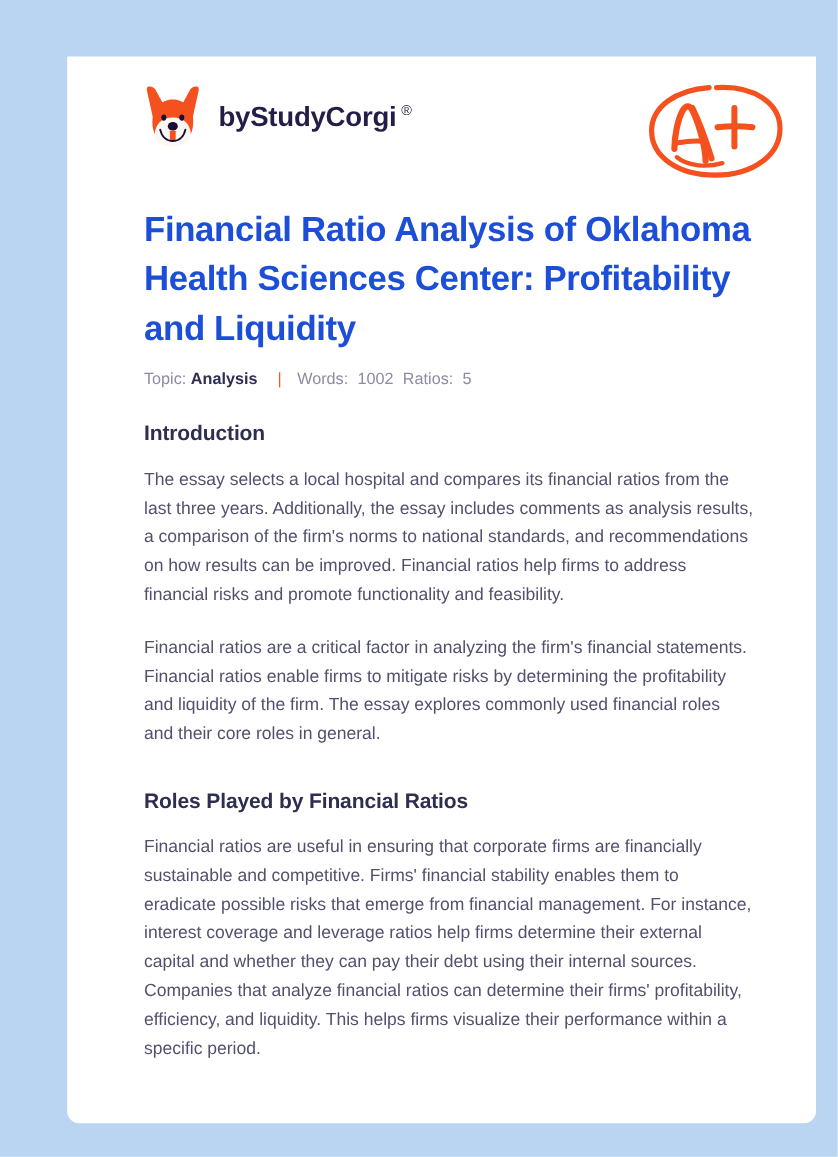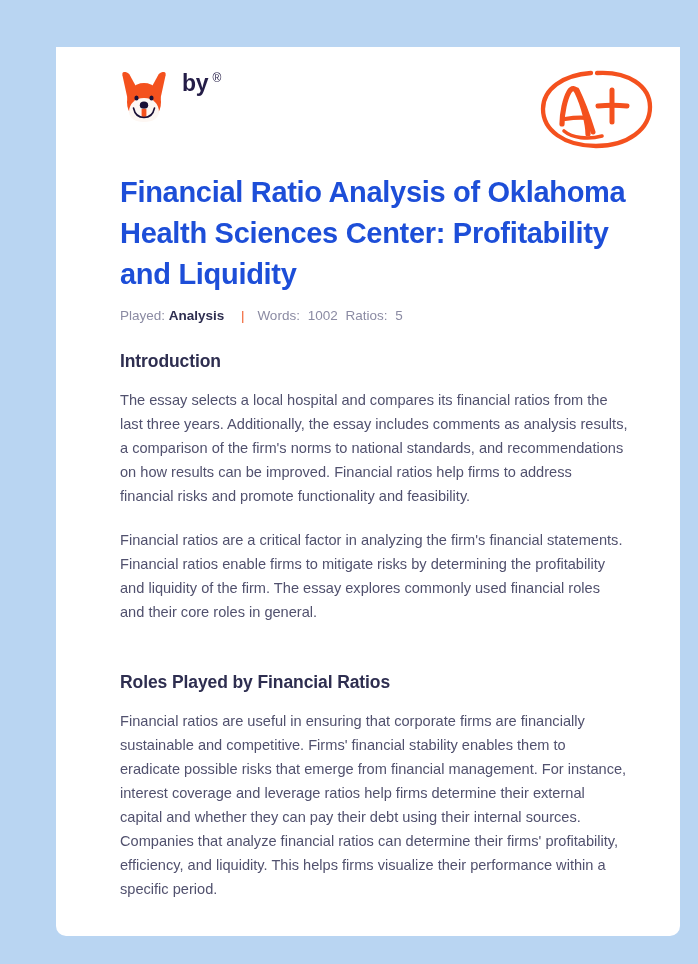--- a/index.html
+++ b/index.html
@@ -32,20 +32,21 @@
     left: 64px;
     top: 19px;
     right: 24px;
     height: 92px;
   }
   .brand {
     position: absolute;
     left: 0;
     top: 4px;
     display: flex;
+    align-items: center;
     gap: 14px;
   }
   .brand-logo {
     width: 48px;
     height: 54px;
     display: block;
   }
   .brand-text {
     font-size: 23px;
     font-weight: bold;
@@ -106,21 +107,21 @@
   }
   .meta-words { margin-right: 4px; margin-top: 40px; }
 
   .section-heading {
     font-size: 17.5px;
     font-weight: bold;
     color: #2e2e50;
     margin: 0 0 16px 0;
     letter-spacing: -0.1px;
   }
-  .section-heading.spaced { margin-top: 48px; }
+  .section-heading.spaced { margin-top: 33px; }
 
   .para {
     font-size: 14.6px;
     line-height: 24px;
     color: #51516e;
     margin: 0 0 20px 0;
   }
   .para:last-child { margin-bottom: 16px; }
 </style>
 </head>
@@ -147,20 +148,21 @@
 
           <ellipse cx="24" cy="35.2" rx="4.2" ry="3.6" fill="#1a1036"></ellipse>
 
           <path d="M21.6 39.4 C21.6 38.4 26.4 38.4 26.4 39.4 L26.4 45.4 C26.4 47.6 21.6 47.6 21.6 45.4 Z" fill="#f4511e"></path>
 
           <path d="M13.5 38 C14.8 44.2 19 47.5 24 47.5 C29 47.5 33.2 44.2 34.5 38" fill="none" stroke="#1a1036" stroke-width="1.6" stroke-linecap="round"></path>
         </svg>
       </span>
       <span class="brand-text">
         <span>by </span>
+          <span>StudyCorgi</span>
         <span class="brand-reg">®</span>
       </span>
     </div>
 
     <div class="grade-badge">
       <svg viewBox="0 0 120 92" xmlns="http://www.w3.org/2000/svg" aria-hidden="true">
 
         <path d="M61 7 C92 5 114 20 114 41 C114 63 92 80 60 80 C28 80 7 64 7 43 C7 23 27 9 55 7" fill="none" stroke="#f4511e" stroke-width="4.3" stroke-linecap="round"></path>
 
         <path d="M52 68 C52 60 48 40 41 26 C39 22 36 21 33 26 C29 33 26 47 26 58" fill="none" stroke="#f4511e" stroke-width="5.2" stroke-linecap="round"></path>
@@ -176,21 +178,21 @@
         <path d="M28 65 C36 72 52 74 66 70" fill="none" stroke="#f4511e" stroke-width="3.6" stroke-linecap="round"></path>
       </svg>
     </div>
   </div>
 
   <div class="doc-body">
 
     <h1 class="doc-title">Financial Ratio Analysis of Oklahoma Health Sciences Center: Profitability and Liquidity</h1>
 
     <div class="meta-line">
-      <span class="meta-label">Played:</span>
+      <span class="meta-label">Topic:</span>
       <span class="meta-topic-value">Analysis</span>
       <span class="meta-sep">|</span>
       <span class="meta-label meta-words">Words:</span>
       <span class="meta-label meta-words">1002</span>
       <span class="meta-label meta-words">Ratios:</span>
       <span class="meta-label">5</span>
     </div>
 
     <h2 class="section-heading">Introduction</h2>
     <p class="para">The essay selects a local hospital and compares its financial ratios from the last three years. Additionally, the essay includes comments as analysis results, a comparison of the firm's norms to national standards, and recommendations on how results can be improved. Financial ratios help firms to address financial risks and promote functionality and feasibility.</p>

